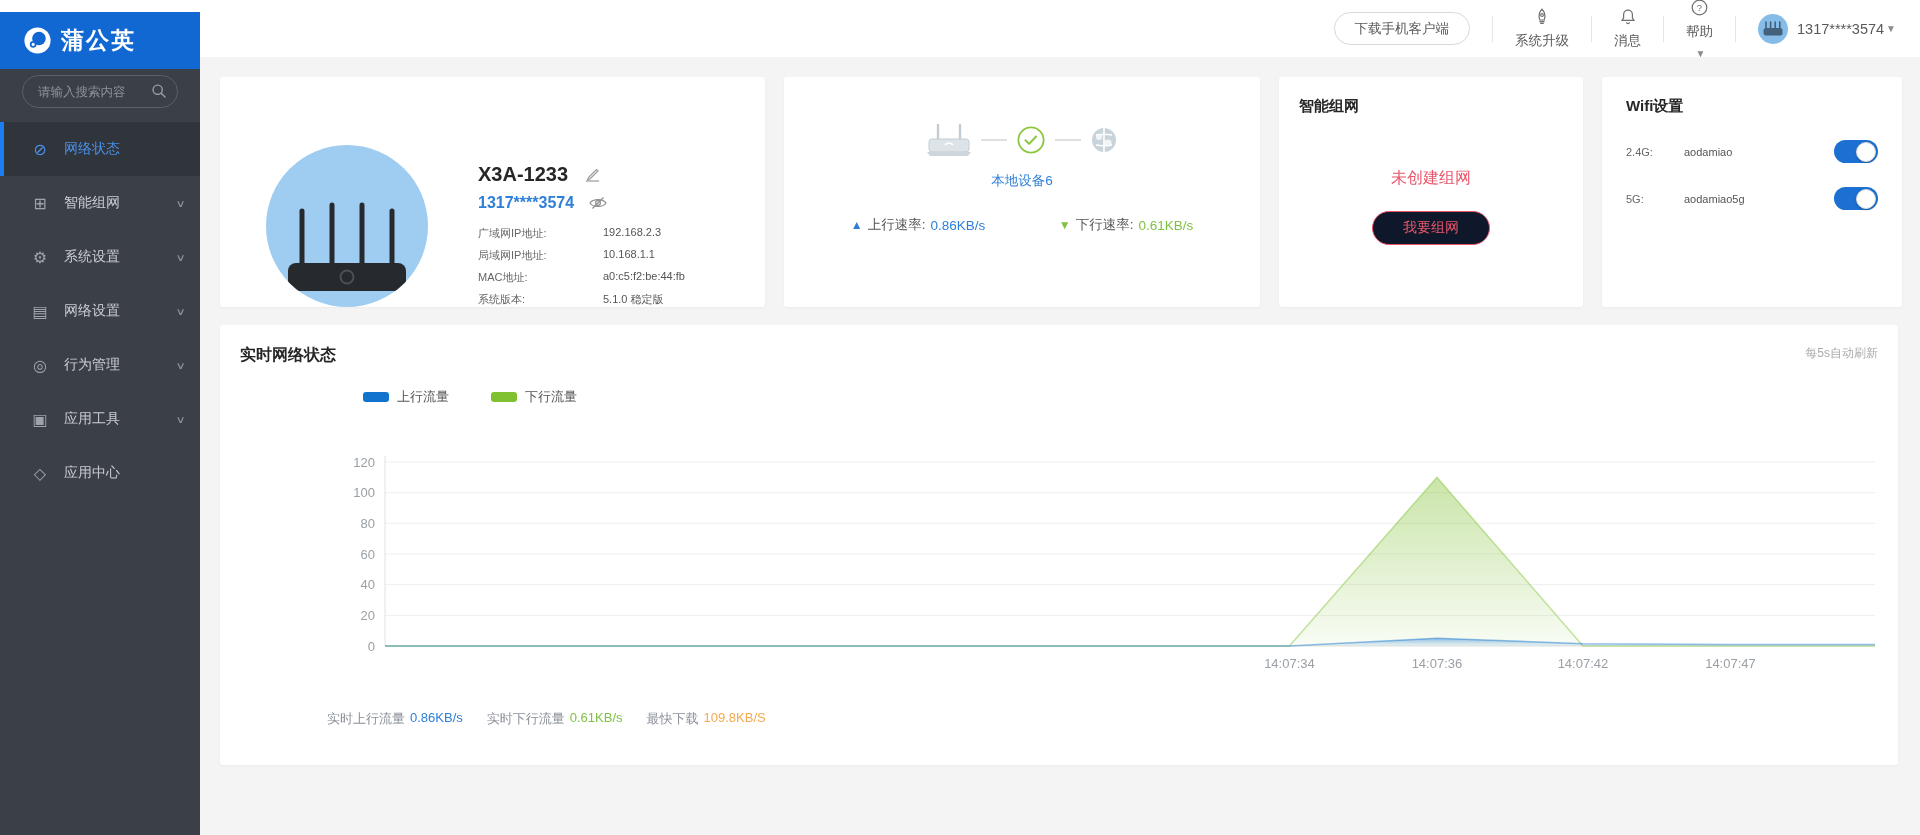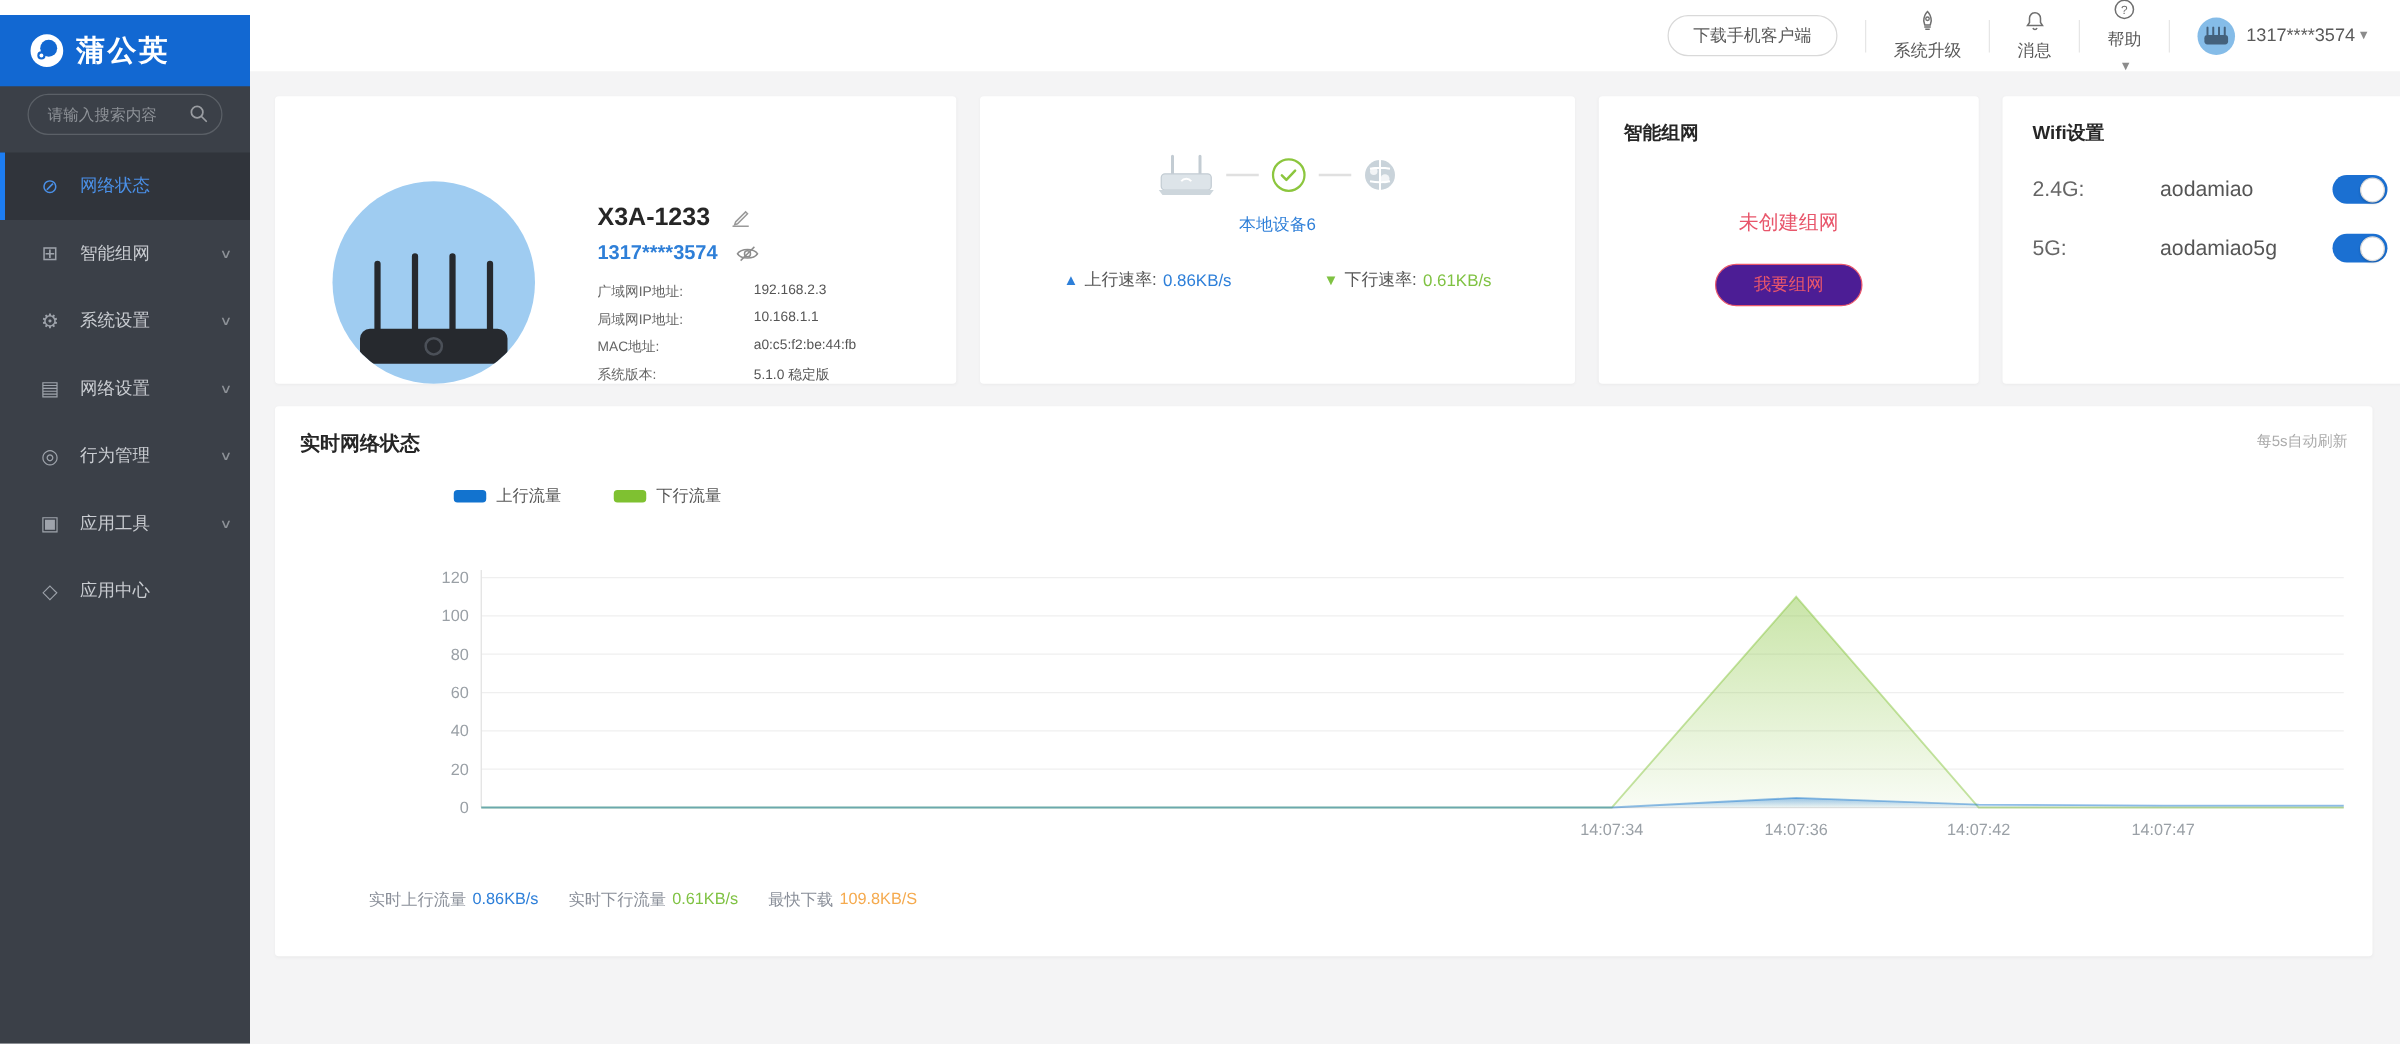--- a/index.html
+++ b/index.html
@@ -76,47 +76,47 @@
   .speed-item { display:flex; align-items:center; gap:5px; font-size:13.5px; color:#555; }
   .speed-arrow-up { color:#2d7fd9; font-size:12px; }
   .speed-arrow-down { color:#7fc242; font-size:12px; }
   .speed-value-up { color:#2d7fd9; }
   .speed-value-down { color:#7fc242; }
 
   
   .card-mesh { flex:0 0 304px; padding:20px; text-align:center; }
   .card-mesh .card-title { text-align:left; }
   .mesh-status { color:#e8566b; font-size:16px; margin-top:52px; }
-  .mesh-btn { margin-top:22px; background:#4c1d95; border:1px solid #e8566b; color:#e8566b;
+  .mesh-btn { margin-top:22px; background:#0f172a; border:1px solid #e8566b; color:#e8566b;
               border-radius:17px; height:34px; padding:0 30px; font-size:14px; cursor:pointer;
               font-family:inherit; }
 
   
   .card-wifi { flex:0 0 300px; padding:20px 24px; }
-  .wifi-row { display:flex; align-items:center; margin-top:24px; font-size:17px;gap:44px; }
+  .wifi-row { display:flex; align-items:center; margin-top:24px; font-size:11px; }
   .wifi-band { width:58px; color:#666; }
   .wifi-ssid { color:#555; }
   .toggle { margin-left:auto; width:44px; height:23px; border-radius:12px; background:#c6c6c6;
             position:relative; cursor:pointer; flex:0 0 44px; }
   .toggle.on { background:#1b70d2; }
   .toggle .knob { position:absolute; top:1.5px; left:2px; width:20px; height:20px; border-radius:50%;
                   background:#fff; border:1px solid #d8d8d8; box-shadow:0 1px 2px rgba(0,0,0,0.2); }
   .toggle.on .knob { left:auto; right:2px; }
 
   
   .chart-card { background:#fff; border-radius:3px; box-shadow:0 1px 3px rgba(0,0,0,0.04);
                 margin-top:18px; height:440px; padding:20px; position:relative; }
   .chart-head { display:flex; align-items:flex-start; }
   .chart-title { font-size:16px; font-weight:bold; color:#262626; }
   .refresh-note { margin-left:auto; font-size:12px; color:#ababab; }
   .legend-row { display:flex; gap:42px; margin-left:123px; margin-top:22px; }
   .legend-item { display:flex; align-items:center; gap:8px; font-size:13px; color:#555; cursor:pointer; }
   .legend-swatch { width:26px; height:10px; border-radius:3px; display:inline-block; }
   .chart-area { margin-top:38px; }
-  .stats-row { display:flex; gap:24px; margin-left:55px; margin-top:22px; font-size:13px; }
+  .stats-row { display:flex; gap:24px; margin-left:87px; margin-top:22px; font-size:13px; }
   .stat-item { display:flex; gap:5px; }
   .stat-label { color:#8a8f99; }
 </style>
 </head>
 <body>
 
 <div class="page">
 
   <header class="topbar">
     <div class="logo-box">

